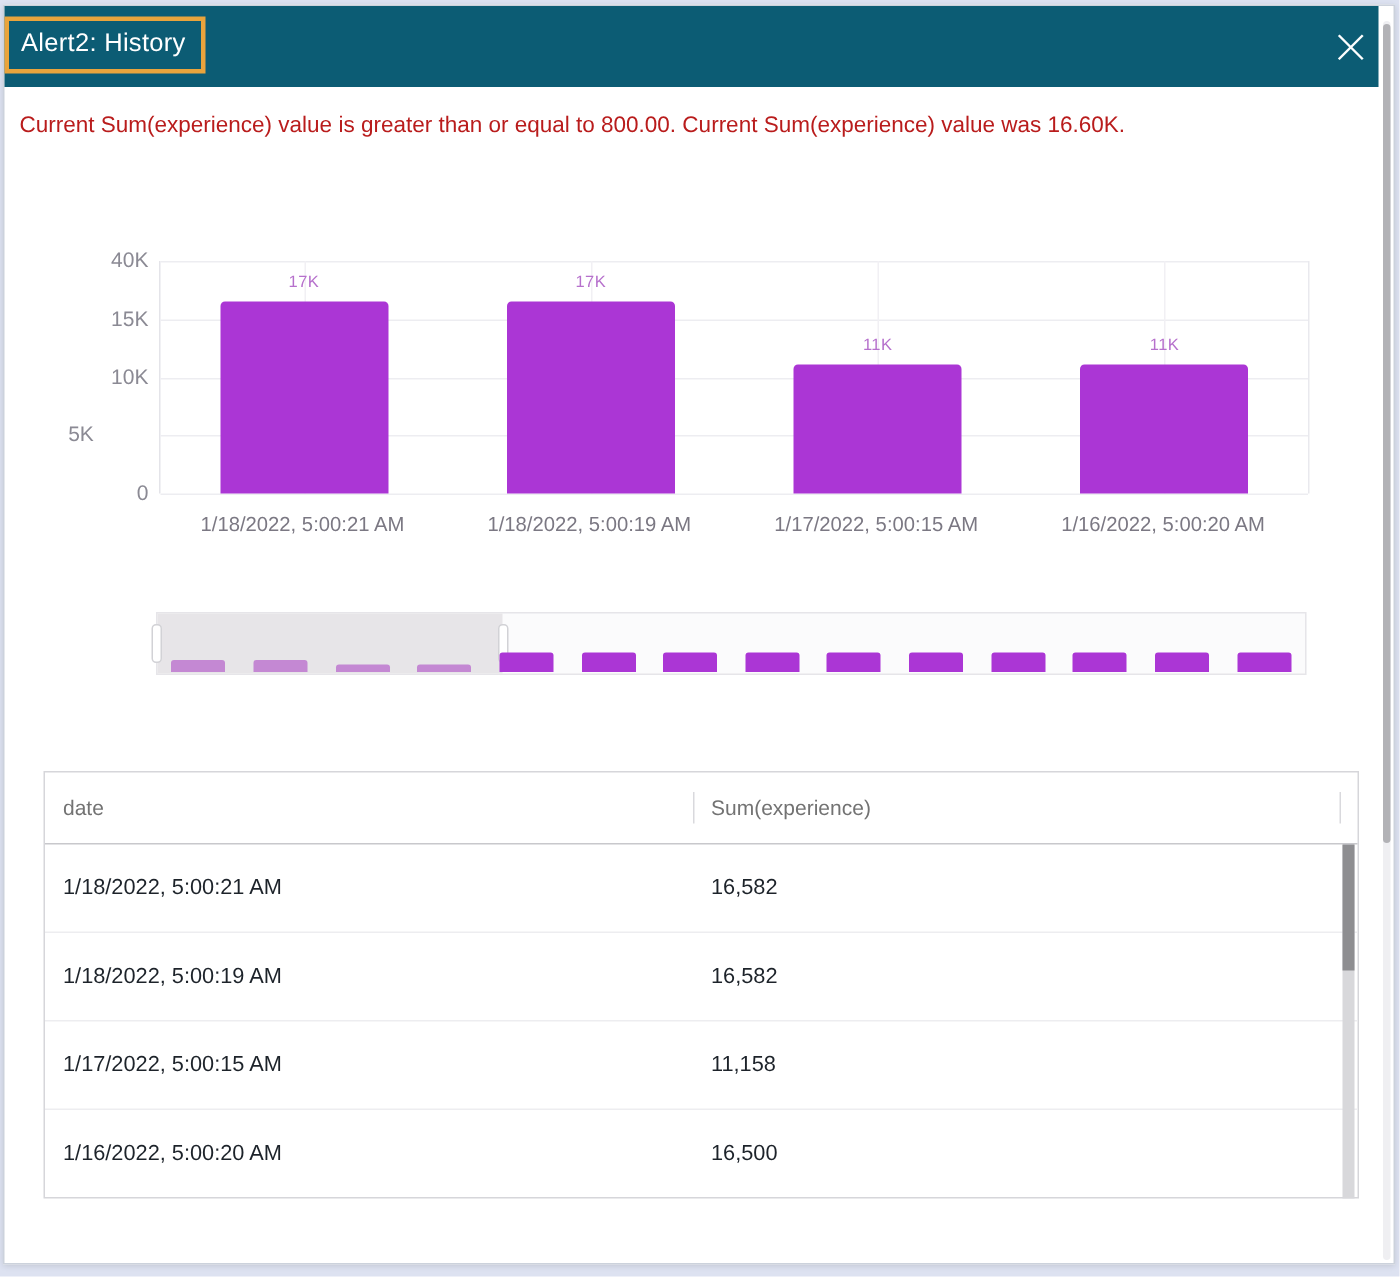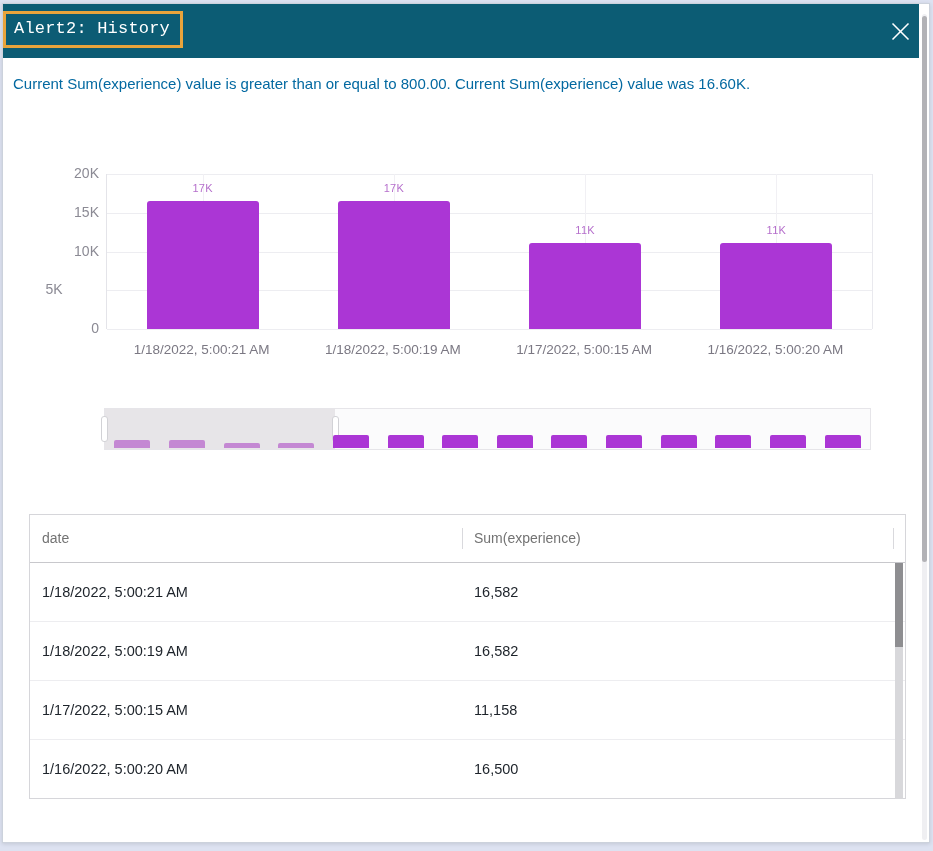--- a/index.html
+++ b/index.html
@@ -26,21 +26,21 @@
   }
   .title-box span{color:#ffffff;font-size:17px;letter-spacing:.2px;}
   .close-btn{
     position:absolute;right:6px;top:50%;transform:translateY(-50%);
     width:26px;height:26px;background:transparent;border:none;cursor:pointer;
     display:flex;align-items:center;justify-content:center;padding:0;
   }
   
   .message{
     padding:16px 10px 0 10px;
-    font-size:15px;color:#0369a1;line-height:1.3;
+    font-size:15px;color:#b91c1c;line-height:1.3;
   }
   
   .chart{position:absolute;left:0;top:158px;width:100%;height:210px;}
   .plot{
     position:absolute;left:103px;top:12px;width:765px;height:155px;
     border-left:1px solid #e4e4e9;border-right:1px solid #e9e9ee;
   }
   .chart-gridline{position:absolute;left:0;right:0;height:1px;background:#ededf1;}
   .chart-vgridline{position:absolute;top:0;width:1px;height:155px;background:#f1f0f4;}
   .bar{position:absolute;bottom:0;width:112px;border-radius:3px 3px 0 0;}
@@ -117,37 +117,37 @@
   .mthumb{
     position:absolute;top:2px;left:0;width:5px;height:546px;
     background:#b2b2b6;border-radius:3px;
   }
 </style>
 </head>
 <body style="background: rgb(221, 226, 241);">
 
 <div class="modal">
 
-  <div class="header" style="background: rgb(12, 92, 116); font-family: Liberation Mono, monospace;">
+  <div class="header" style="background: rgb(12, 92, 116);">
     <div class="title-box" style="border-color: rgb(233, 164, 60);">
       <span>Alert2: History</span>
     </div>
     <button class="close-btn" aria-label="Close">
       <svg width="19" height="19" viewBox="0 0 19 19">
         <line x1="1.5" y1="1.5" x2="17.5" y2="17.5" stroke="#ffffff" stroke-width="1.6"></line>
         <line x1="17.5" y1="1.5" x2="1.5" y2="17.5" stroke="#ffffff" stroke-width="1.6"></line>
       </svg>
     </button>
   </div>
 
   <div class="message">Current Sum(experience) value is greater than or equal to 800.00. Current Sum(experience) value was 16.60K.</div>
 
   <div class="chart">
     <div class="yaxis" id="yAxis">
-        <div class="ytick" style="top: -9px;">20K</div>
+        <div class="ytick" style="top: -9px;">40K</div>
         <div class="ytick" style="top: 29.75px;">15K</div>
         <div class="ytick" style="top: 68.5px;">10K</div>
         <div class="ytick" style="top: 107.25px; text-align: center;">5K</div>
         <div class="ytick" style="top: 146px;">0</div>
       </div>
     <div class="plot" id="plot">
         <div class="chart-gridline" style="top: 0px;"></div>
         <div class="chart-gridline" style="top: 38.75px;"></div>
         <div class="chart-gridline" style="top: 77.5px;"></div>
         <div class="chart-gridline" style="top: 116.25px;"></div>

